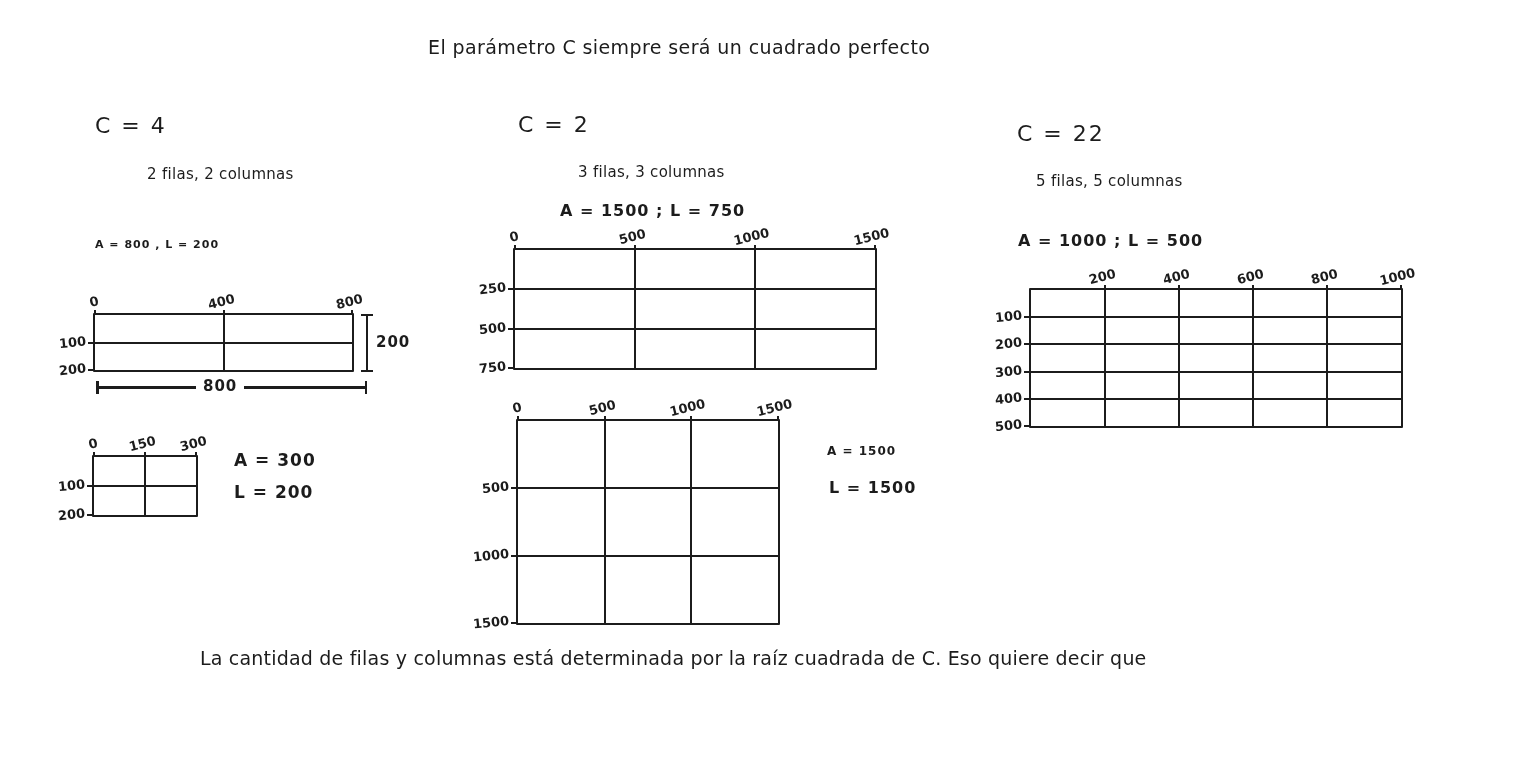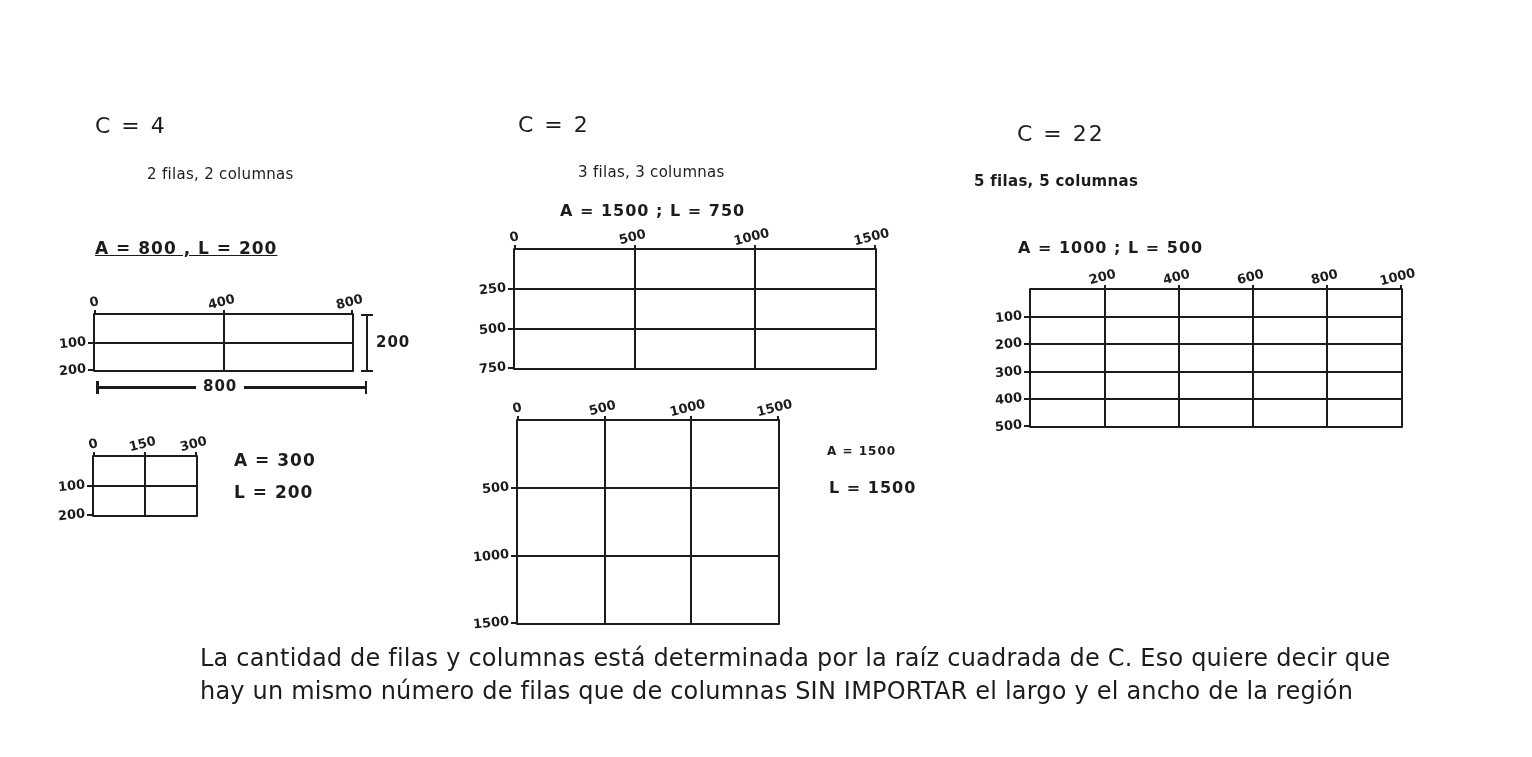--- a/index.html
+++ b/index.html
@@ -11,21 +11,21 @@
   }
   #stage { position: relative; width: 1532px; height: 757px; background: var(--paper); overflow: hidden; }
 
   .abs { position: absolute; white-space: nowrap; }
 
   .title { font-size: 19px; letter-spacing: .4px; }
   .heading { font-size: 22px; letter-spacing: 2px; }
   .subheading { font-size: 15px; letter-spacing: .3px; }
   .dims { font-size: 16px; font-weight: bold; letter-spacing: 1px; text-align: center; }
   .sidelabel { font-size: 17px; font-weight: bold; letter-spacing: 1px; }
-  .footer { font-size: 24px; line-height: 33px; letter-spacing: .2px; }
+  .footer { font-size: 19px; line-height: 33px; letter-spacing: .2px; }
 
   
   .grid { position: absolute; border: 2px solid var(--ink); border-radius: 1px; }
   .gline { position: absolute; background: var(--ink); }
   .gline.v { top: 0; bottom: 0; width: 2px; transform: translateX(-1px); }
   .gline.h { left: 0; right: 0; height: 2px; transform: translateY(-1px); }
   .tick { position: absolute; font-size: 13px; font-weight: bold; white-space: nowrap; }
   .tick.top { bottom: calc(100% + 6px); transform: translateX(-60%) rotate(-14deg); }
   .tick.left { right: calc(100% + 9px); transform: translateY(-55%) rotate(-6deg); }
   .tmark { position: absolute; background: var(--ink); }
@@ -39,24 +39,25 @@
   .hbrace { position: absolute; height: 2.5px; background: var(--ink); }
   .hbrace::before, .hbrace::after { content: ""; position: absolute; top: -5px; width: 2.5px; height: 13px; background: var(--ink); }
   .hbrace::before { left: 0; } .hbrace::after { right: 0; }
   .bracelabel { font-size: 15px; font-weight: bold; background: var(--paper); padding: 0 7px; letter-spacing: 1px; }
 </style>
 </head>
 <body>
 
 <div id="stage">
 
+  <div class="abs title" style="left:428px; top:36px;">El parámetro C siempre será un cuadrado perfecto</div>
 
   <div class="abs heading" style="left:95px; top:113px;">C = 4</div>
   <div class="abs subheading" style="left:147px; top:165px;">2 filas, 2 columnas</div>
-  <div class="abs dims" style="left:95px; top:238px; font-size:17px;text-decoration:underline;">A = 800 ,   L = 200</div>
+  <div class="abs dims" style="left:95px; top:238px; font-size:11px;">A = 800 ,   L = 200</div>
 
   <div class="grid" style="left:93px; top:313px; width:261px; height:59px;">
       <div class="gline v" style="left: 50%;"></div>
       <div class="gline h" style="top: 50%;"></div>
       <div class="tmark top" style="left: 0%;"></div>
       <div class="tick top" style="left: 0%;">0</div>
       <div class="tmark top" style="left: 50%;"></div>
       <div class="tick top" style="left: 50%;">400</div>
       <div class="tmark top" style="left: 100%;"></div>
       <div class="tick top" style="left: 100%;">800</div>
@@ -130,22 +131,22 @@
       <div class="tick left" style="top: 33.3333%;">500</div>
       <div class="tmark left" style="top: 66.6667%;"></div>
       <div class="tick left" style="top: 66.6667%;">1000</div>
       <div class="tmark left" style="top: 100%;"></div>
       <div class="tick left" style="top: 100%;">1500</div>
     </div>
   <div class="abs sidelabel" style="left:827px; top:444px; font-size:12px;">A = 1500</div>
   <div class="abs sidelabel" style="left:829px; top:478px; font-size:16px;">L = 1500</div>
 
   <div class="abs heading" style="left:1017px; top:121px;">C = 22</div>
-  <div class="abs subheading" style="left:974px; top:172px;font-weight:bold;">5 filas, 5 columnas</div>
-  <div class="abs dims" style="left:1018px; top:231px;margin-top:7px;">A = 1000 ;   L = 500</div>
+  <div class="abs subheading" style="left:1036px; top:172px;">5 filas, 5 columnas</div>
+  <div class="abs dims" style="left:1018px; top:231px;">A = 1000 ;   L = 500</div>
 
   <div class="grid" style="left:1029px; top:288px; width:374px; height:140px;">
       <div class="gline v" style="left: 20%;"></div>
       <div class="gline v" style="left: 40%;"></div>
       <div class="gline v" style="left: 60%;"></div>
       <div class="gline v" style="left: 80%;"></div>
       <div class="gline h" style="top: 20%;"></div>
       <div class="gline h" style="top: 40%;"></div>
       <div class="gline h" style="top: 60%;"></div>
       <div class="gline h" style="top: 80%;"></div>
@@ -166,16 +167,15 @@
       <div class="tmark left" style="top: 60%;"></div>
       <div class="tick left" style="top: 60%;">300</div>
       <div class="tmark left" style="top: 80%;"></div>
       <div class="tick left" style="top: 80%;">400</div>
       <div class="tmark left" style="top: 100%;"></div>
       <div class="tick left" style="top: 100%;">500</div>
     </div>
 
   <div class="abs footer" style="left:200px; top:642px;">
     <div>La cantidad de filas y columnas está determinada por la raíz cuadrada de C. Eso quiere decir que</div>
-    <div>hay un mismo número de filas que de columnas SIN IMPORTAR el largo y el ancho de la región</div>
   </div>
 
 </div>
 
 </body></html>

